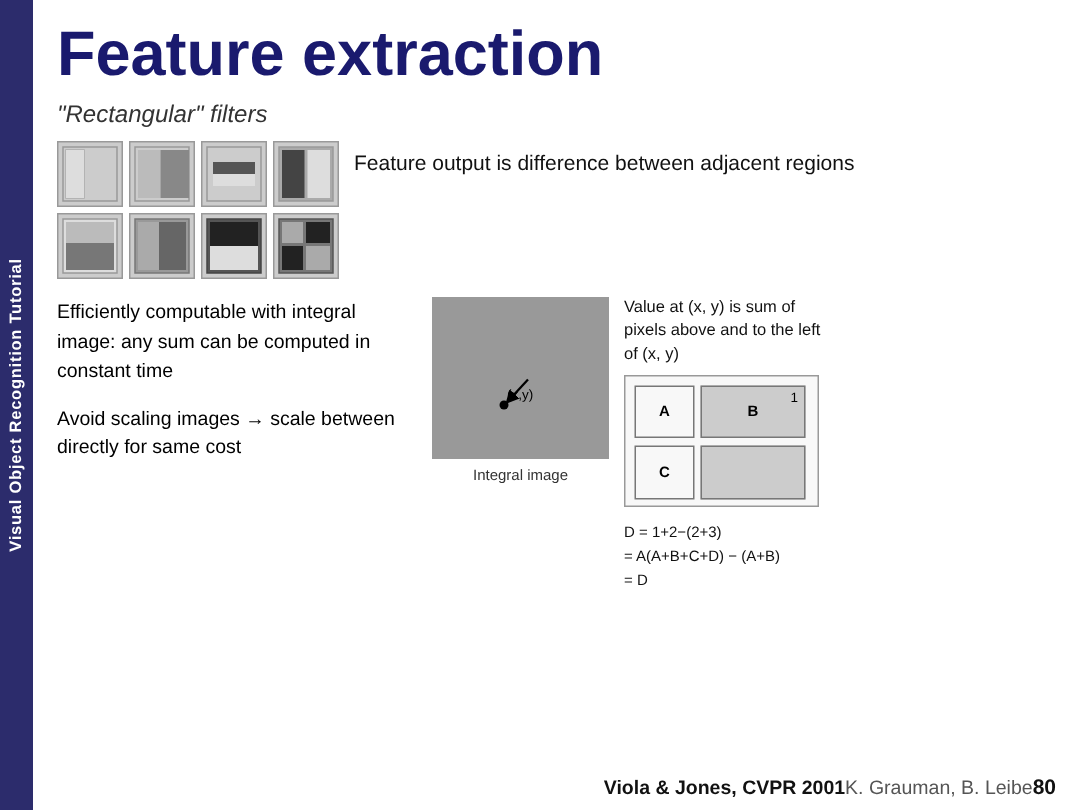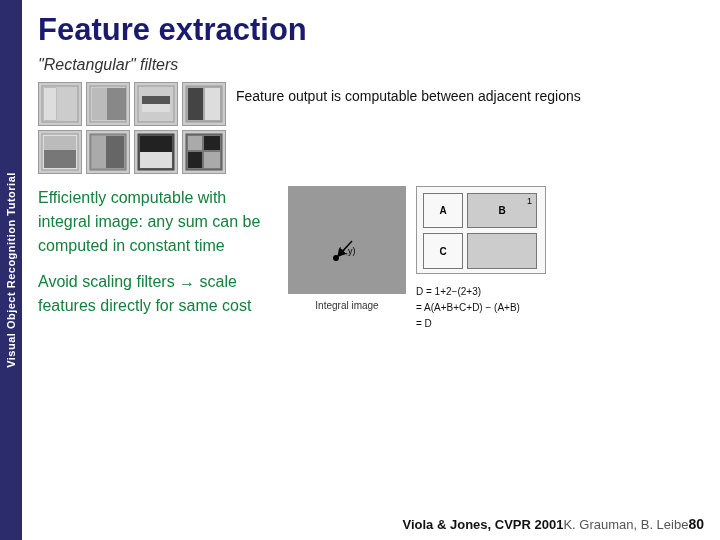--- a/index.html
+++ b/index.html
@@ -38,21 +38,21 @@
       position: absolute;
       left: 22px;
       top: 0;
       width: 698px;
       height: 540px;
       padding: 12px 16px 8px 16px;
     }
 
     
     .title {
-      font-size: 31px;
+      font-size: 42px;
       font-weight: bold;
       color: #1a1a6e;
       margin-bottom: 8px;
     }
 
     
     .subtitle {
       font-size: 16px;
       color: #333;
       margin-bottom: 8px;
@@ -94,22 +94,22 @@
 
     
     .content-row {
       display: flex;
       gap: 10px;
       margin-top: 4px;
     }
 
     .left-text {
       width: 240px;
-      font-size: 16px;
-      color: #15803d;
+      font-size: 13px;
+      color: #000000;
       line-height: 1.5;
     }
 
     .left-text p {
       margin-bottom: 12px;
     }
 
     
     .center-diagrams {
       display: flex;
@@ -305,30 +305,30 @@
         <svg class="filter-svg" viewBox="0 0 40 40">
           <rect x="2" y="2" width="36" height="36" fill="#777" stroke="#555"></rect>
           <rect x="4" y="4" width="14" height="14" fill="#aaa"></rect>
           <rect x="20" y="4" width="16" height="14" fill="#222"></rect>
           <rect x="4" y="20" width="14" height="16" fill="#222"></rect>
           <rect x="20" y="20" width="16" height="16" fill="#aaa"></rect>
         </svg>
       </div>
     </div>
 
-    <div class="filter-desc">Feature output is computable
+    <div class="filter-desc">Feature output is difference
 between adjacent regions</div>
   </div>
 
   <div class="content-row">
 
     <div class="left-text">
       <p>Efficiently computable with integral image: any sum can be computed in constant time</p>
       <p>
-        <span>Avoid scaling filters → scale features directly for same cost</span>
+        <span>Avoid scaling images → scale between directly for same cost</span>
       </p>
     </div>
 
     <div class="center-diagrams">
       <div class="intimg">
         <svg width="118" height="108" viewBox="0 0 118 108">
           <rect width="118" height="108" fill="#999"></rect>
 
           <rect x="0" y="0" width="118" height="108" fill="url(#grain)" opacity="0.5"></rect>
 
@@ -340,20 +340,21 @@
             <marker id="arr" markerWidth="6" markerHeight="6" refX="3" refY="3" orient="auto">
               <path d="M0,0 L0,6 L6,3 z" fill="#000"></path>
             </marker>
           </defs>
         </svg>
       </div>
       <div class="integral-caption">Integral image</div>
     </div>
 
     <div class="right-diagram">
+      <div class="value-note">Value at (x, y) is sum of pixels above and to the left of (x, y)</div>
 
       <div class="abc-diagram">
         <div class="region-a">A</div>
         <div class="region-b">
           B
           <span class="num1">1</span>
         </div>
         <div class="region-c">C</div>
         <div class="region-d-shaded"></div>
       </div>

